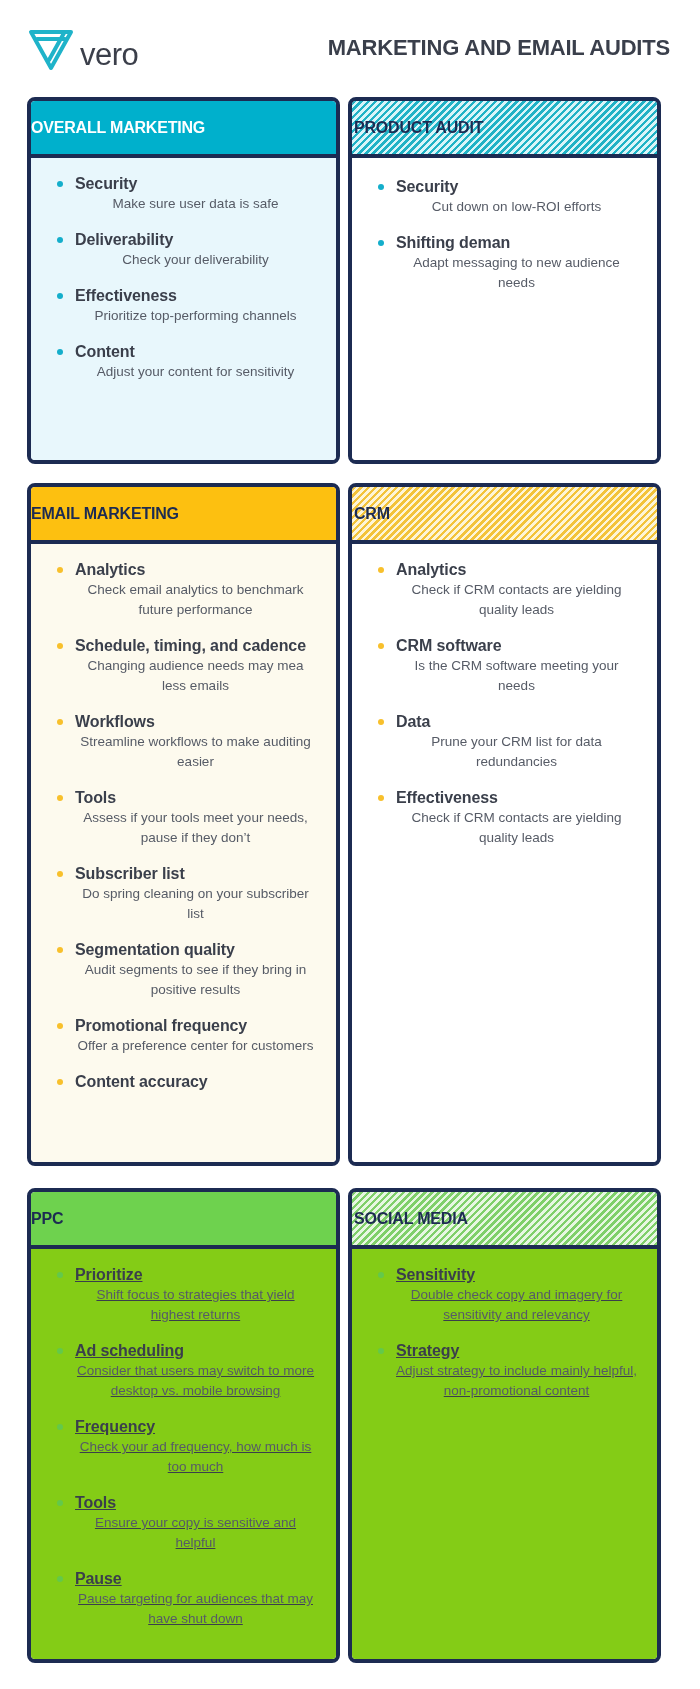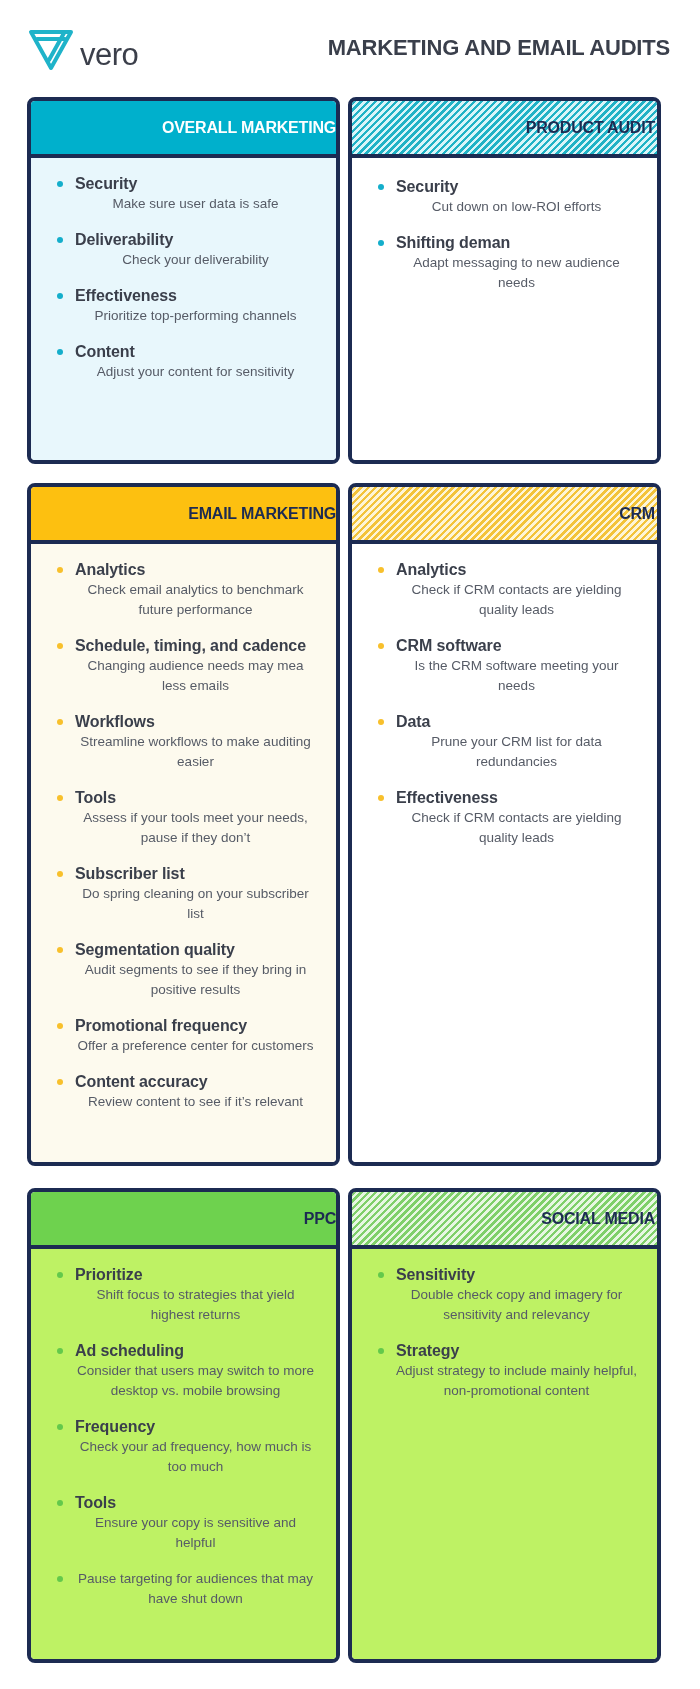--- a/index.html
+++ b/index.html
@@ -12,34 +12,34 @@
 
   .page-title { position: absolute; right: 30px; top: 34px; font-size: 22px; font-weight: 700; color: #3a3f4b; letter-spacing: -0.2px; line-height: 28px; white-space: nowrap; }
 
   .card { position: absolute; width: 313px; border: 4px solid #1c2b52; border-radius: 8px; overflow: hidden; }
   .card.left { left: 27px; }
   .card.right { left: 348px; }
   .card.row1 { top: 97px; height: 367px; }
   .card.row2 { top: 483px; height: 683px; }
   .card.row3 { top: 1188px; height: 475px; }
 
-  .card-header { height: 57px; border-bottom: 4px solid #1c2b52; display: flex; align-items: center; justify-content: flex-end; font-size: 16px; font-weight: 700; letter-spacing: -0.2px; color: #1c2b52; }
+  .card-header { height: 57px; border-bottom: 4px solid #1c2b52; display: flex; align-items: center; justify-content: flex-start; font-size: 16px; font-weight: 700; letter-spacing: -0.2px; color: #1c2b52; }
   .hdr-solid-teal { background: #00b0cc; color: #ffffff; }
   .hdr-solid-yellow { background: #fdc010; }
   .hdr-solid-green { background: #6ed24e; }
   .hdr-stripe-teal { background: repeating-linear-gradient(-45deg, #20b2c6 0px, #20b2c6 2.5px, #d9f5f9 2.5px, #d9f5f9 5px); }
   .hdr-stripe-yellow { background: repeating-linear-gradient(-45deg, #f3c33a 0px, #f3c33a 2.5px, #fdf5d8 2.5px, #fdf5d8 5px); }
   .hdr-stripe-green { background: repeating-linear-gradient(-45deg, #7fcf6a 0px, #7fcf6a 2.5px, #e7f7e2 2.5px, #e7f7e2 5px); }
   .hdr-stripe-teal span, .hdr-stripe-yellow span, .hdr-stripe-green span { padding: 0 2px; }
 
   .card-body { height: calc(100% - 57px); padding: 16px 20px 0 26px; }
   .body-teal { background: #e8f7fc; }
   .body-white { background: #ffffff; }
   .body-cream { background: #fdfaee; }
-  .body-mint { background: #bef264; }
+  .body-mint { background: #84cc16; text-decoration: underline; }
 
   .item { position: relative; padding-left: 18px; margin-bottom: 16px; }
   .bullet { position: absolute; left: 0; top: 7px; width: 6px; height: 6px; border-radius: 50%; }
   .bullet.teal { background: #14aecb; }
   .bullet.yellow { background: #f8c02c; }
   .bullet.green { background: #63c94b; }
   .item-title { display: block; font-size: 16px; font-weight: 700; color: #3a3f4b; line-height: 20px; letter-spacing: -0.1px; }
   .item-desc { display: block; font-size: 13.5px; font-weight: 400; color: #565b66; line-height: 20px; text-align: center; }
   .row1.right .card-body { padding-top: 19px; }
 </style>
@@ -140,21 +140,20 @@
         <span class="item-desc">Audit segments to see if they bring in positive results</span>
       </div>
     <div class="item">
         <span class="bullet yellow"></span>
         <span class="item-title">Promotional frequency</span>
         <span class="item-desc">Offer a preference center for customers</span>
       </div>
     <div class="item">
         <span class="bullet yellow"></span>
         <span class="item-title">Content accuracy</span>
-        <span class="item-desc">Review content to see if it’s relevant</span>
       </div>
   </div>
 </div>
 
 <div class="card right row2">
   <div class="card-header hdr-stripe-yellow">
       <span>CRM</span>
     </div>
   <div class="card-body body-white">
     <div class="item">
@@ -200,20 +199,21 @@
         <span class="item-title">Frequency</span>
         <span class="item-desc">Check your ad frequency, how much is too much</span>
       </div>
     <div class="item">
         <span class="bullet green"></span>
         <span class="item-title">Tools</span>
         <span class="item-desc">Ensure your copy is sensitive and helpful</span>
       </div>
     <div class="item">
         <span class="bullet green"></span>
+        <span class="item-title">Pause</span>
         <span class="item-desc">Pause targeting for audiences that may have shut down</span>
       </div>
   </div>
 </div>
 
 <div class="card right row3">
   <div class="card-header hdr-stripe-green">
       <span>SOCIAL MEDIA</span>
     </div>
   <div class="card-body body-mint">

